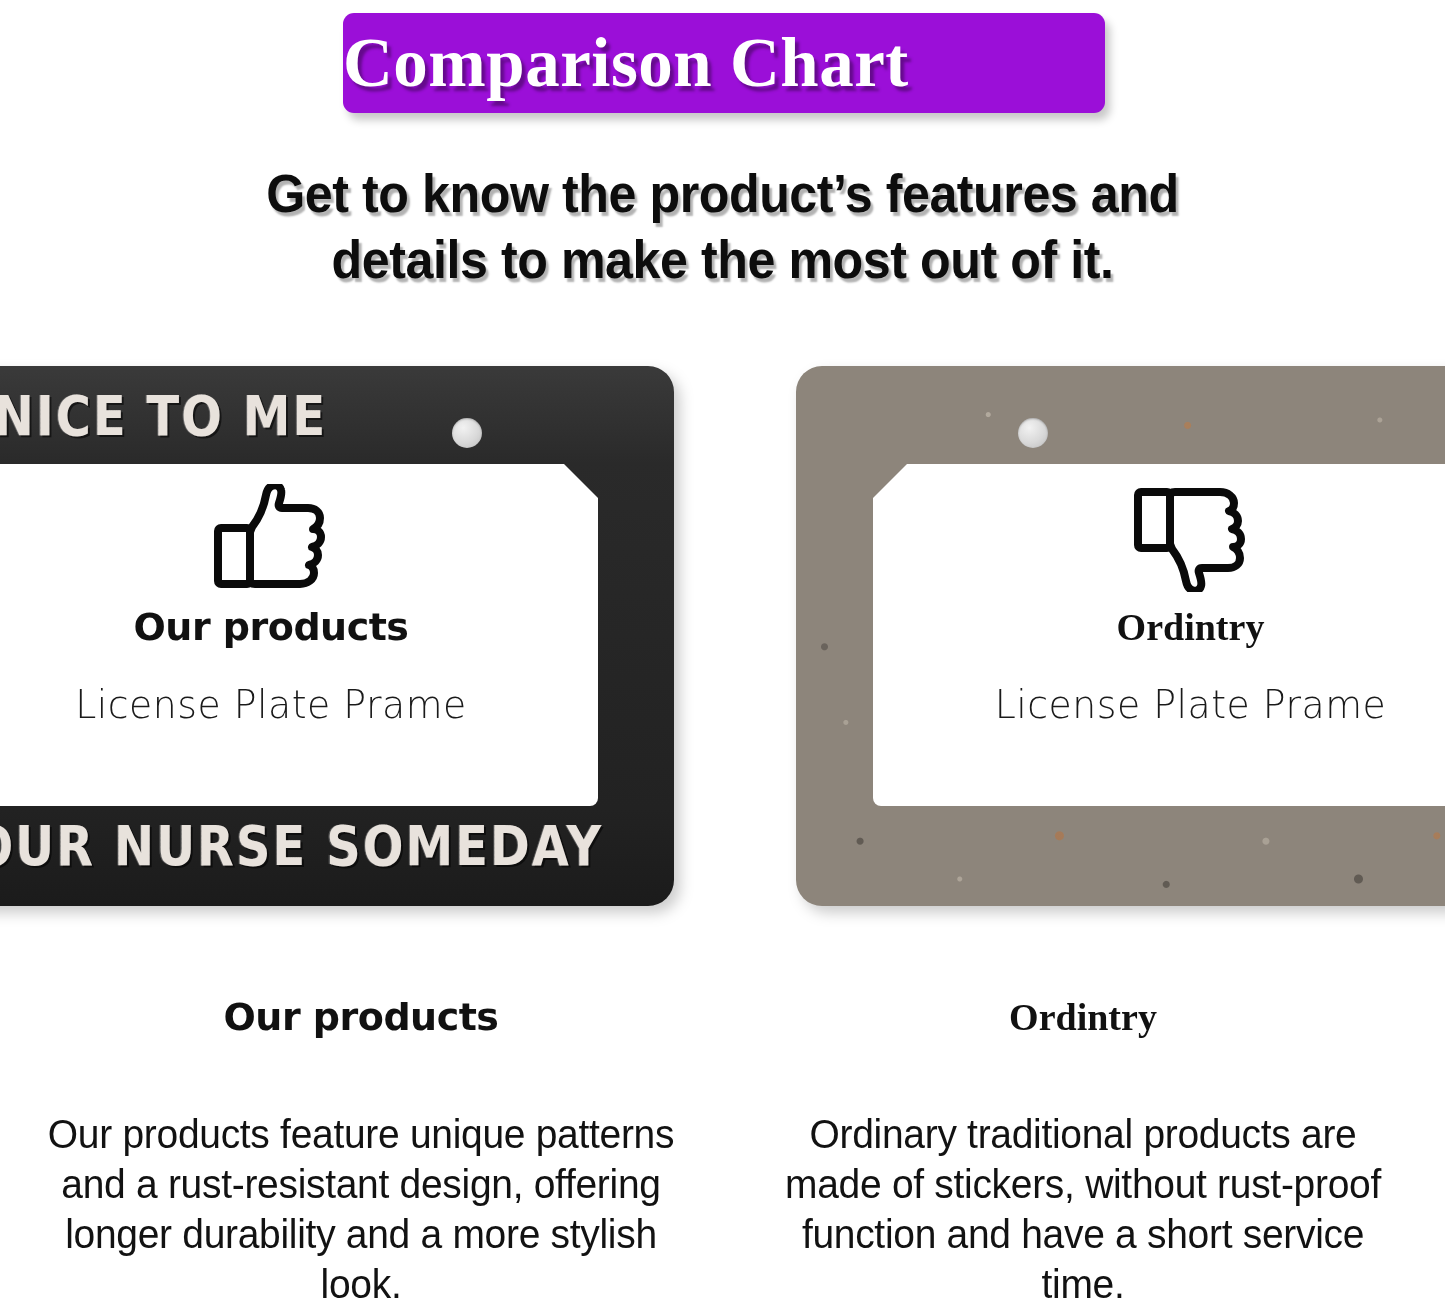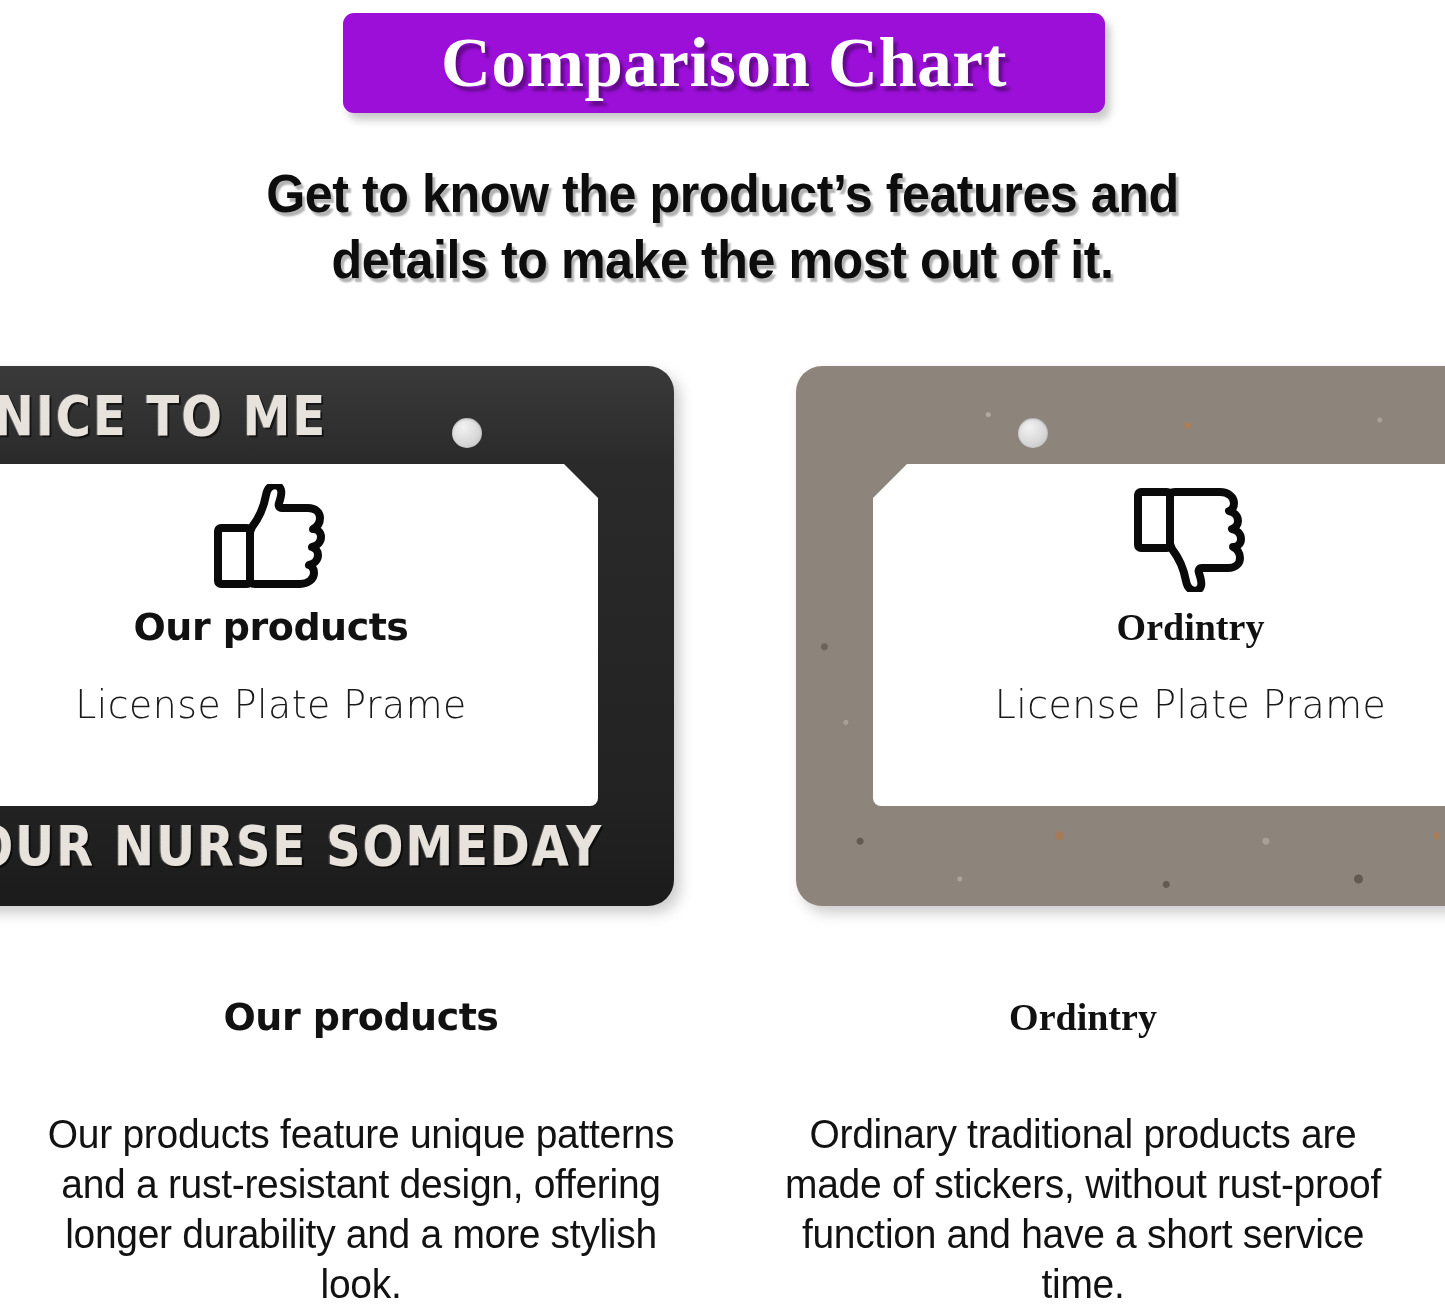--- a/index.html
+++ b/index.html
@@ -25,21 +25,21 @@
     height: 100px;
   }
   .banner {
     width: 100%;
     height: 100%;
     background: #9B0FD8;
     border-radius: 11px;
     box-shadow: 5px 7px 9px rgba(0,0,0,0.22);
     display: flex;
     align-items: center;
-    justify-content: center;
+    justify-content: flex-start;
   }
   .banner-title {
     font-family: "Liberation Serif", "DejaVu Serif", serif;
     font-weight: bold;
     font-size: 69px;
     color: #ffffff;
     letter-spacing: 0.5px;
     text-shadow: 4px 5px 3px rgba(0,0,0,0.35);
     white-space: nowrap;
   }

